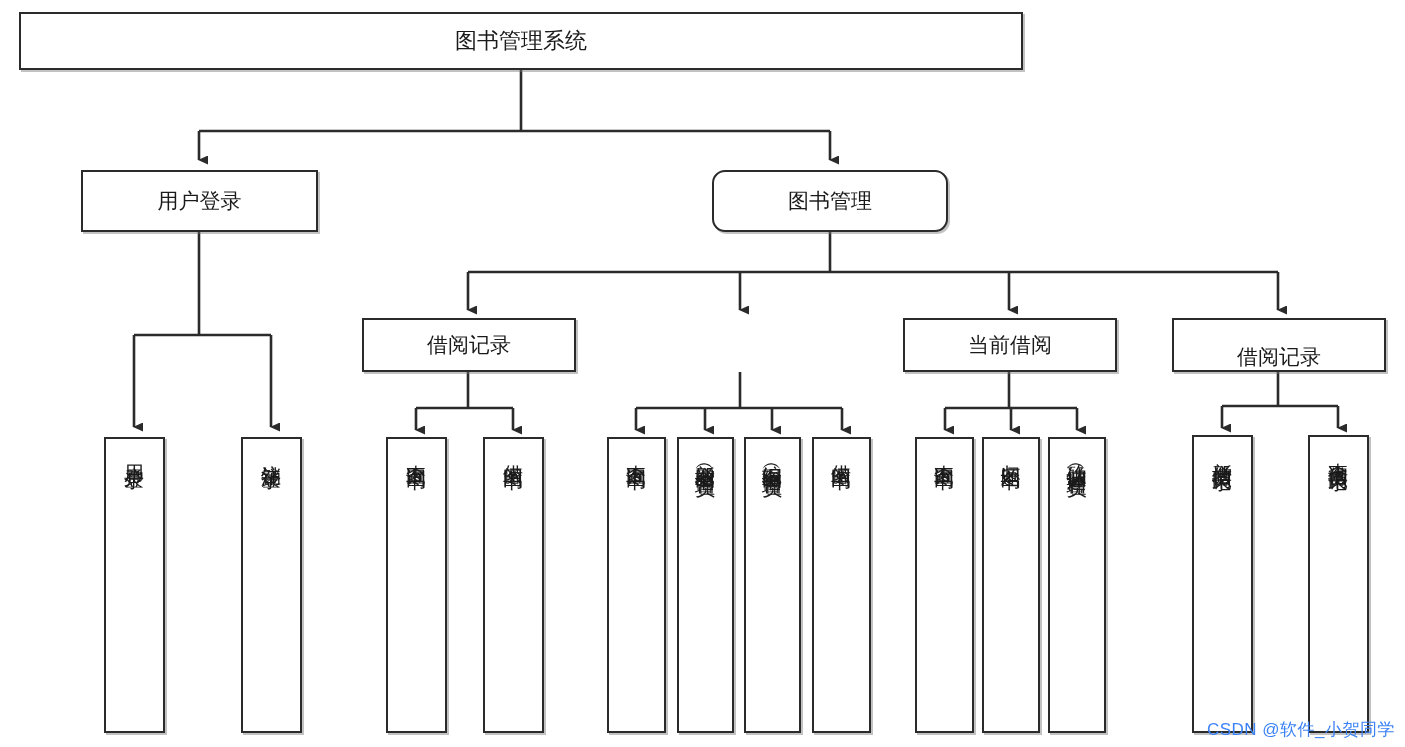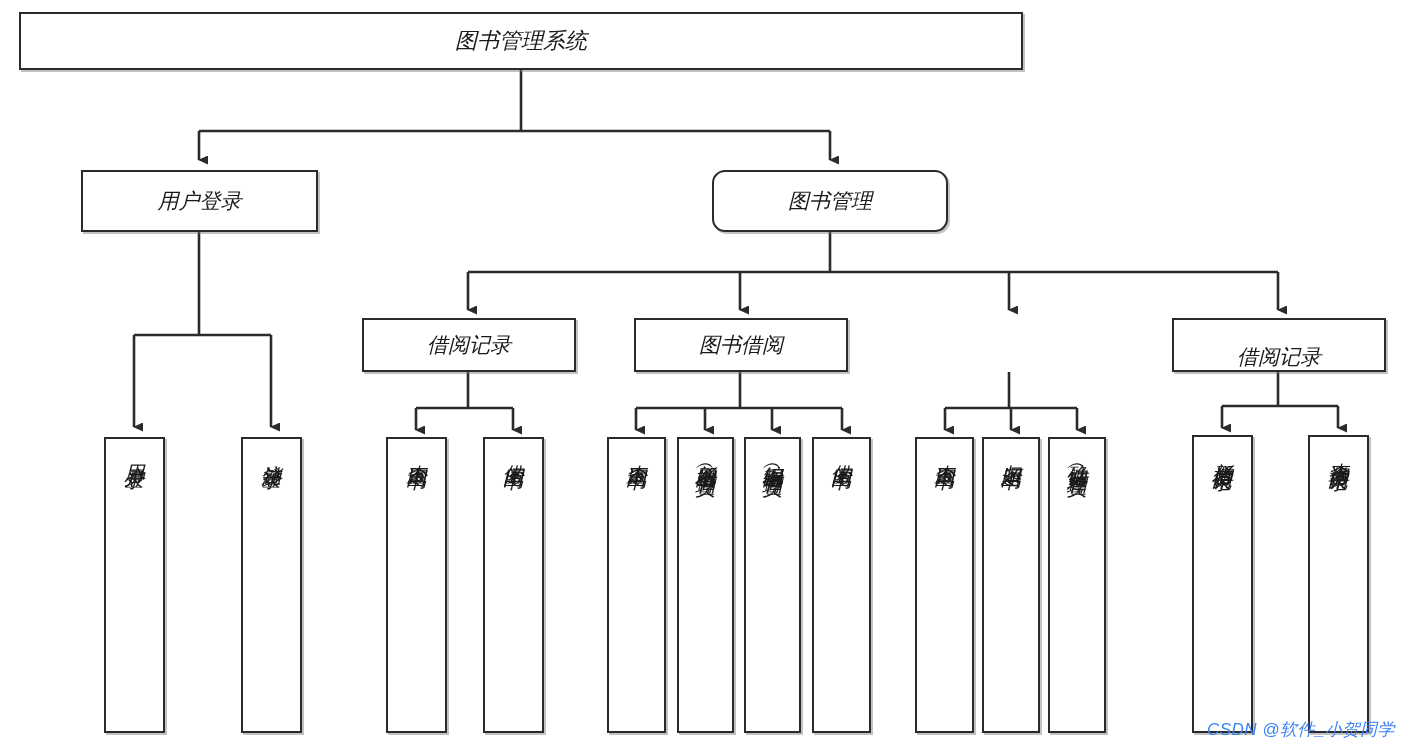--- a/index.html
+++ b/index.html
@@ -10,21 +10,20 @@
   }
   body {
     font-family: "Liberation Sans", "DejaVu Sans", sans-serif;
   }
   #diagram-root {
     position: relative;
     width: 1405px;
     height: 747px;
     background: #ffffff;
     overflow: hidden;
-    font-style: italic;
   }
   svg.connectors {
     position: absolute;
     left: 0;
     top: 0;
     width: 1405px;
     height: 747px;
     pointer-events: none;
   }
   .node {
@@ -134,24 +133,24 @@
   </div>
 
   <div class="node horizontal" style="left:712px; top:170px; width:236px; height:62px;border-radius:13px;">
     <span class="label">图书管理</span>
   </div>
 
   <div class="node horizontal" style="left:362px; top:318px; width:214px; height:54px;">
     <span class="label">借阅记录</span>
   </div>
 
-  <div class="node horizontal" style="left:634px; top:318px; width:214px; height:54px;">
-    <span class="label">图书借阅</span>
-  </div>
-
+
+  <div class="node horizontal" style="left:903px; top:318px; width:214px; height:54px;">
+    <span class="label">当前借阅</span>
+  </div>
 
   <div class="node horizontal" style="left:1172px; top:318px; width:214px; height:54px;align-items:flex-end;">
     <span class="label">借阅记录</span>
   </div>
 
   <div class="node vertical" style="left:104px; top:437px; width:61px; height:296px;">
     <span class="label">用户登录</span>
   </div>
 
   <div class="node vertical" style="left:241px; top:437px; width:61px; height:296px;">

